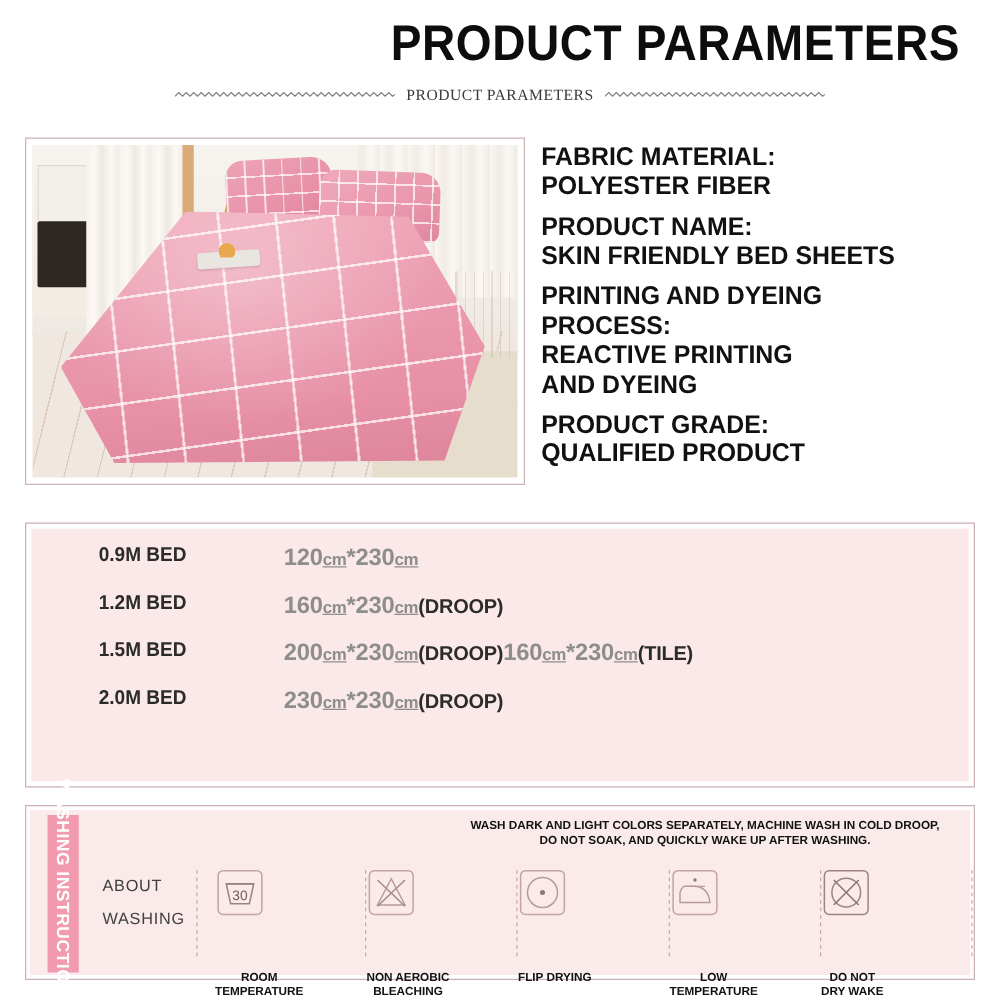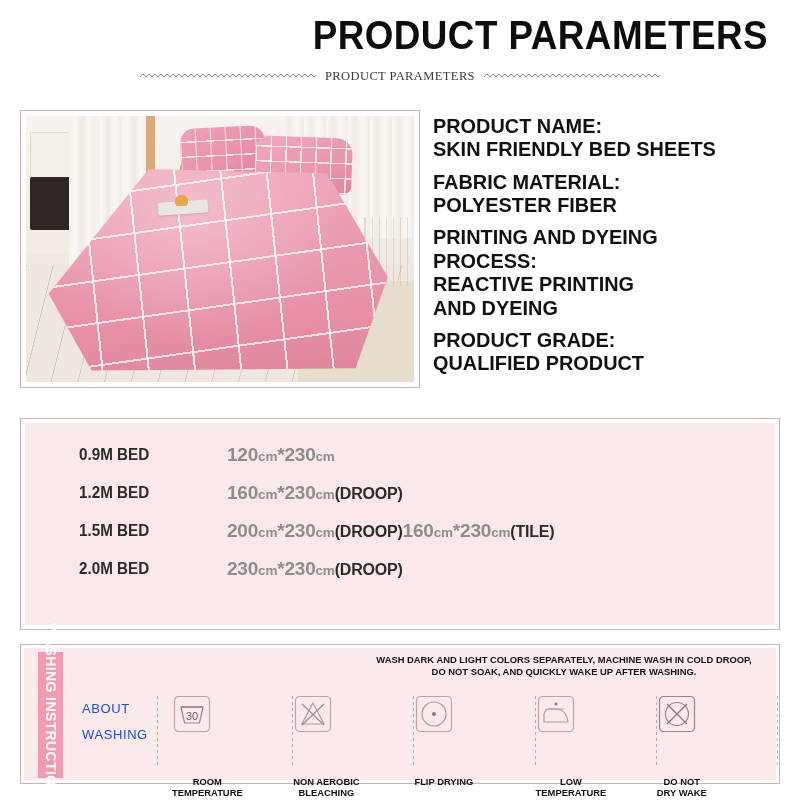--- a/index.html
+++ b/index.html
@@ -151,41 +151,41 @@
     background:#ffffff;
     padding:4px;
   }
   #size-inner {
     width:100%; height:100%;
     background:#fbe9e9;
     padding:13px 0 0 0;
   }
   .size-row {
     display:flex;
-    align-items:center;
+    align-items:flex-start;
     height:38px;
     padding-left:54px;
   }
   .size-label {
     width:148px;
     font-size:16px;
     font-weight:bold;
     color:#2b2b2b;
     transform:scaleX(0.95);
     transform-origin:left center;
     white-space:nowrap;
   }
   .size-value {
     font-size:19px;
     font-weight:bold;
     color:#8d8d8d;
     white-space:nowrap;
     letter-spacing:-0.2px;
   }
-  .size-value .u { font-size:13.5px; }
+  .size-value .u { font-size:13.5px;text-decoration:underline; }
   .size-value .dk { color:#2b2b2b; font-size:16px; }
 
   
   #wash-panel {
     position:absolute;
     top:644px; left:20px;
     width:760px; height:140px;
     border:1px solid #cdb0b4;
     background:#ffffff;
     padding:3px;
@@ -208,21 +208,21 @@
     font-size:14px;
     font-weight:bold;
     color:#ffffff;
     letter-spacing:0.4px;
     transform-origin:center center;
   }
   #about-wash {
     position:absolute;
     left:58px; top:48px;
     font-size:13px;
-    color:#1d4ed8;
+    color:#404040;
     line-height:2.0;
     letter-spacing:0.6px;
   }
   #care-text {
     position:absolute;
     left:330px; top:6px;
     width:420px;
     text-align:center;
     font-size:9.4px;
     font-weight:bold;
@@ -312,26 +312,26 @@
         <div class="ph-grid-s"></div>
         <div class="ph-sheen"></div>
       </div>
       <div class="ph-tray"></div>
       <div class="ph-food"></div>
     </div>
   </div>
 
   <div id="spec-list">
     <div class="spec-block">
+      <div class="spec-line">FABRIC MATERIAL:</div>
+      <div class="spec-line">POLYESTER FIBER</div>
+    </div>
+    <div class="spec-block">
       <div class="spec-line">PRODUCT NAME:</div>
       <div class="spec-line">SKIN FRIENDLY BED SHEETS</div>
-    </div>
-    <div class="spec-block">
-      <div class="spec-line">FABRIC MATERIAL:</div>
-      <div class="spec-line">POLYESTER FIBER</div>
     </div>
     <div class="spec-block">
       <div class="spec-line">PRINTING AND DYEING</div>
       <div class="spec-line">PROCESS:</div>
       <div class="spec-line">REACTIVE PRINTING</div>
       <div class="spec-line">AND DYEING</div>
     </div>
     <div class="spec-block">
       <div class="spec-line">PRODUCT GRADE:</div>
       <div class="spec-line">QUALIFIED PRODUCT</div>

